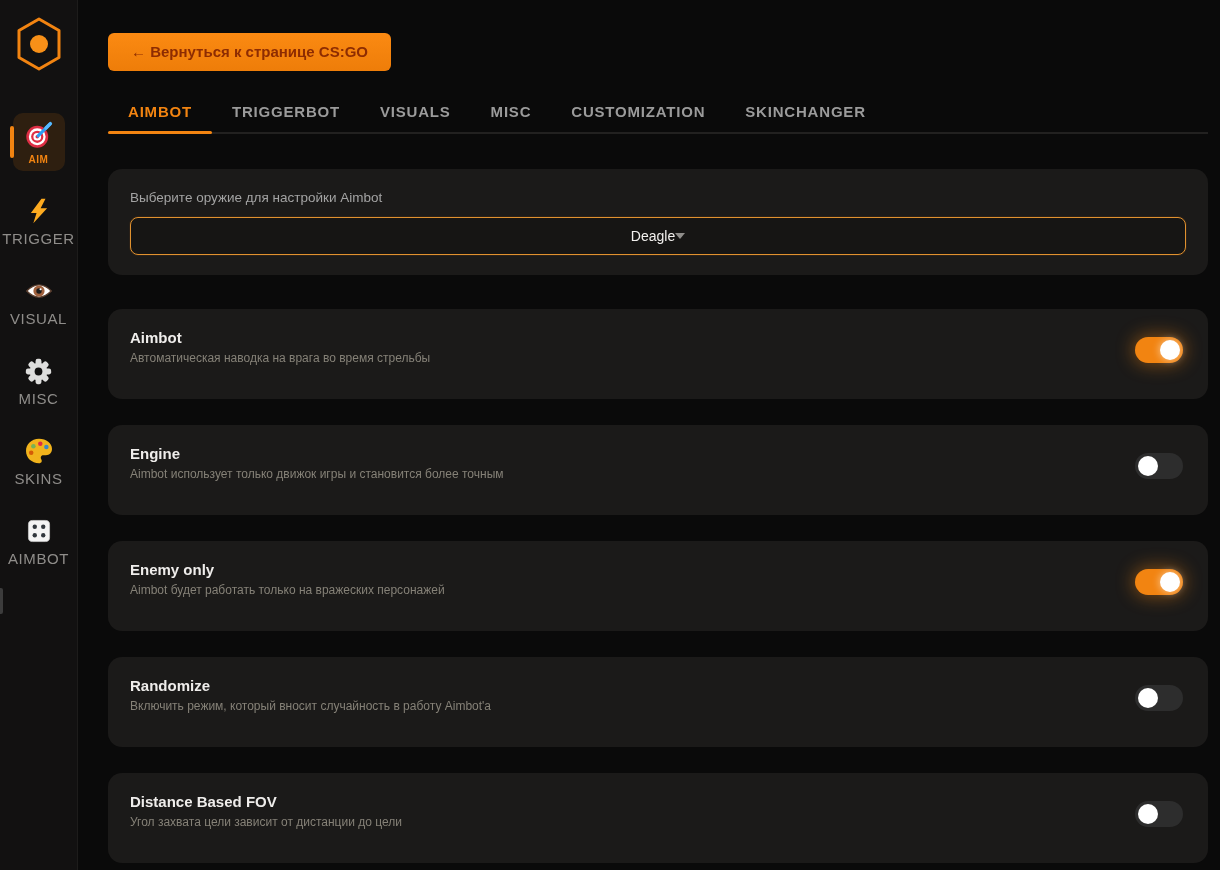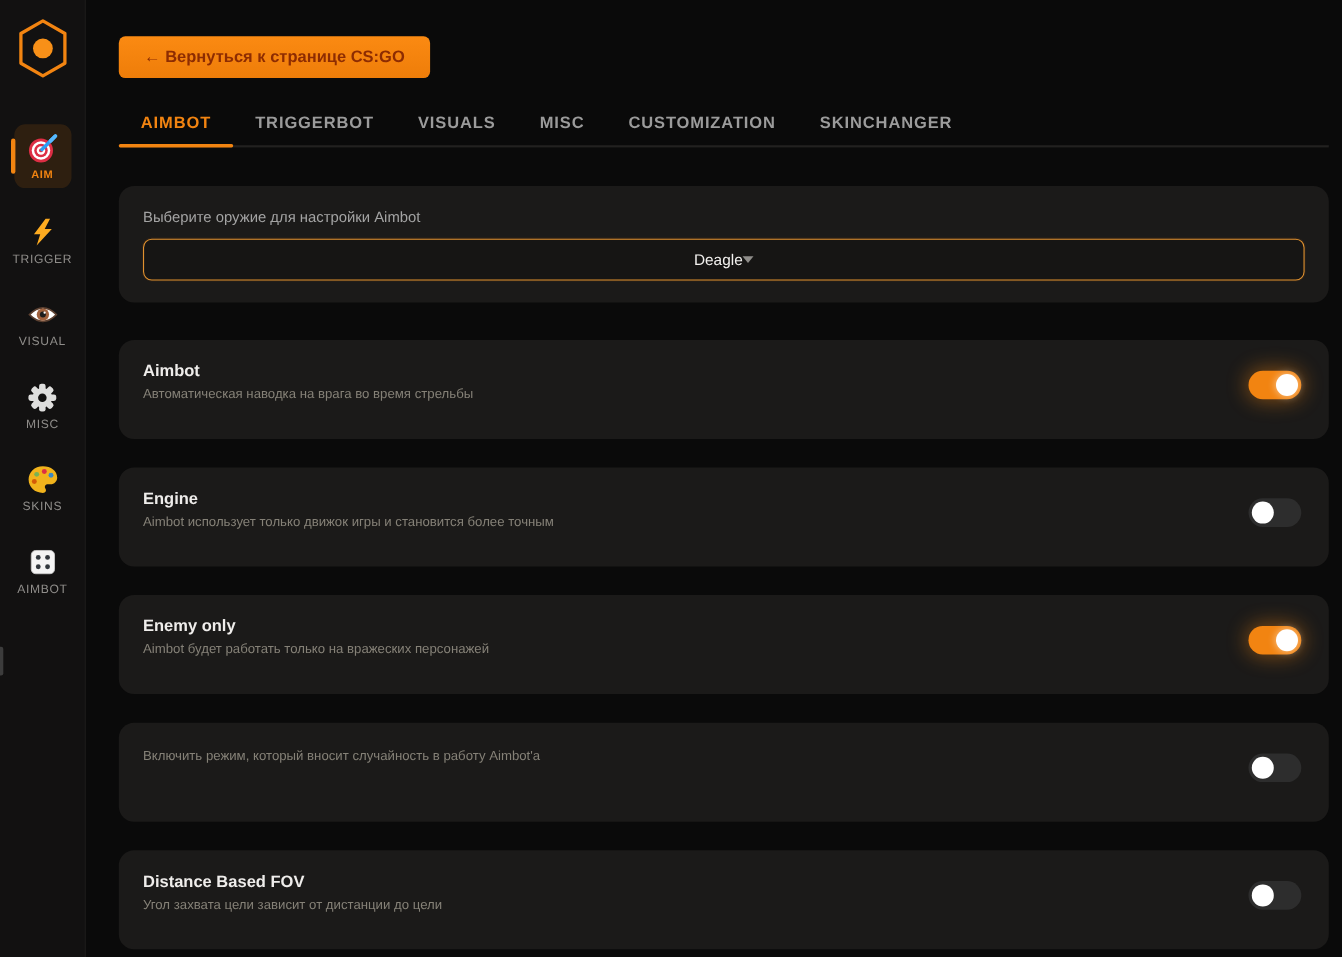--- a/index.html
+++ b/index.html
@@ -19,21 +19,21 @@
     display:flex; flex-direction:column; align-items:center;
   }
   .logo { margin-top:15px; width:50px; height:58px; display:flex; align-items:center; justify-content:center; }
   .side-nav { margin-top:40px; display:flex; flex-direction:column; align-items:center; gap:22px; }
   .nav-item {
     width:56px; display:flex; flex-direction:column; align-items:center;
     cursor:pointer; position:relative; padding:4px 0;
   }
   .nav-item .icon { width:28px; height:28px; display:flex; align-items:center; justify-content:center; }
   .nav-item .nav-label {
-    margin-top:5px; font-size:11px; letter-spacing:.6px; color:#8f8d8a; font-weight:400;
+    margin-top:5px; font-size:15px; letter-spacing:.6px; color:#8f8d8a; font-weight:400;
   }
   .nav-item.active {
     background:rgba(242,132,17,.13);
     border-radius:10px;
     width:52px; padding:8px 0 6px;
   }
   .nav-item.active .nav-label { color:#f28411; font-weight:700; font-size:10px; }
   .nav-item.active::before {
     content:""; position:absolute; left:-3px; top:50%; transform:translateY(-50%);
     width:4px; height:32px; border-radius:3px; background:#f28411;
@@ -247,20 +247,21 @@
       <h3 class="setting-title">Enemy only</h3>
       <p class="setting-desc">Aimbot будет работать только на вражеских персонажей</p>
     </div>
     <div class="toggle on">
       <div class="knob"></div>
     </div>
   </section>
 
   <section class="card setting-row">
     <div class="setting-text">
+      <h3 class="setting-title">Randomize</h3>
       <p class="setting-desc">Включить режим, который вносит случайность в работу Aimbot'а</p>
     </div>
     <div class="toggle">
       <div class="knob"></div>
     </div>
   </section>
 
   <section class="card setting-row">
     <div class="setting-text">
       <h3 class="setting-title">Distance Based FOV</h3>

